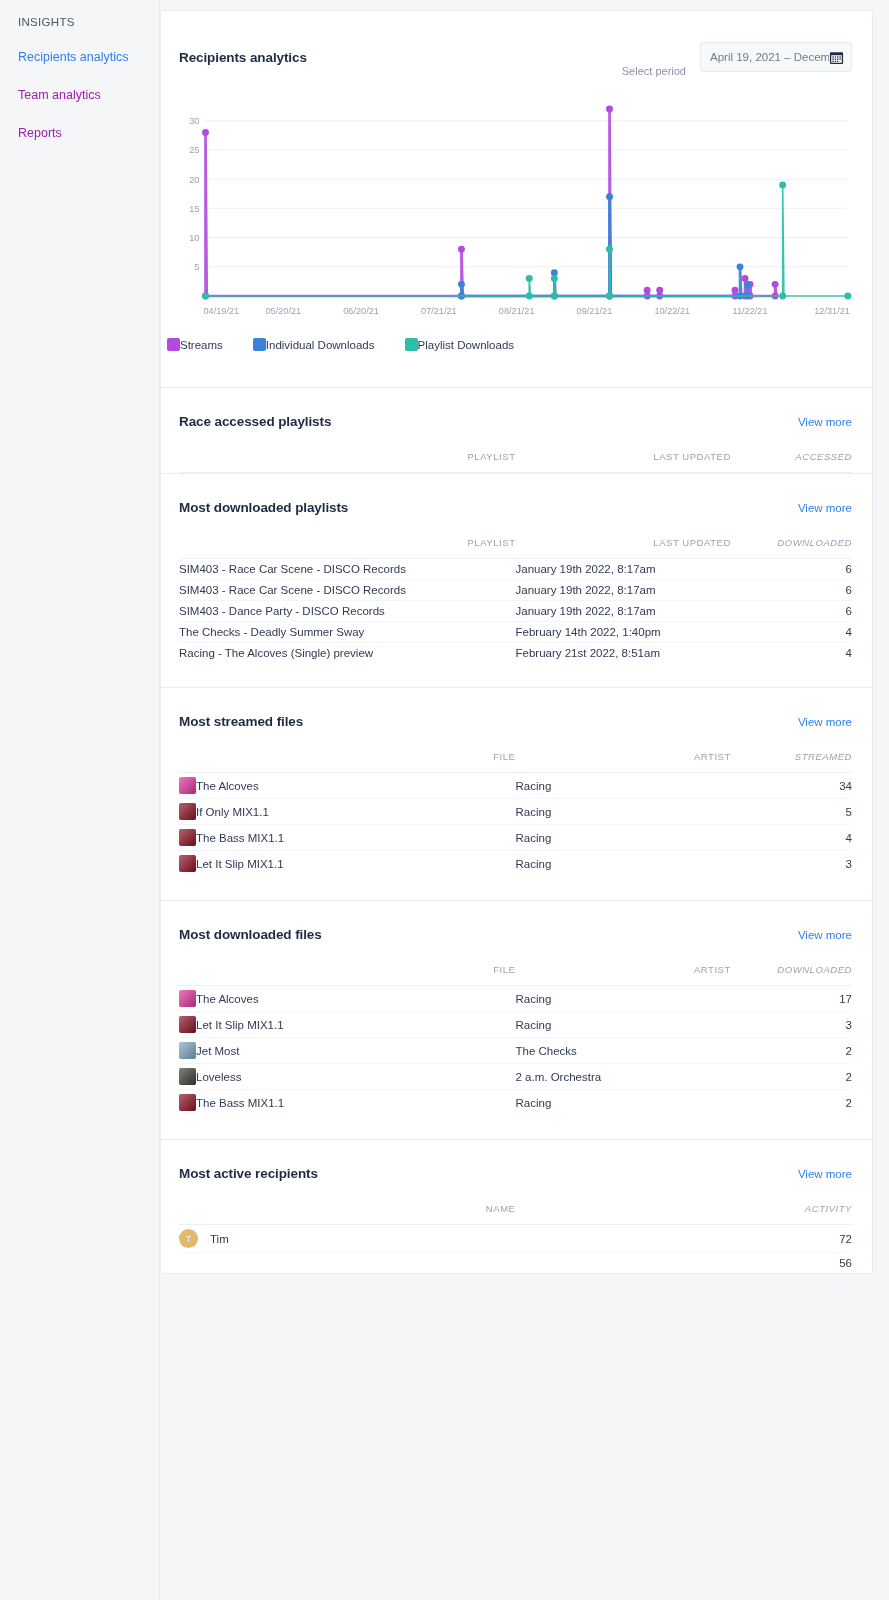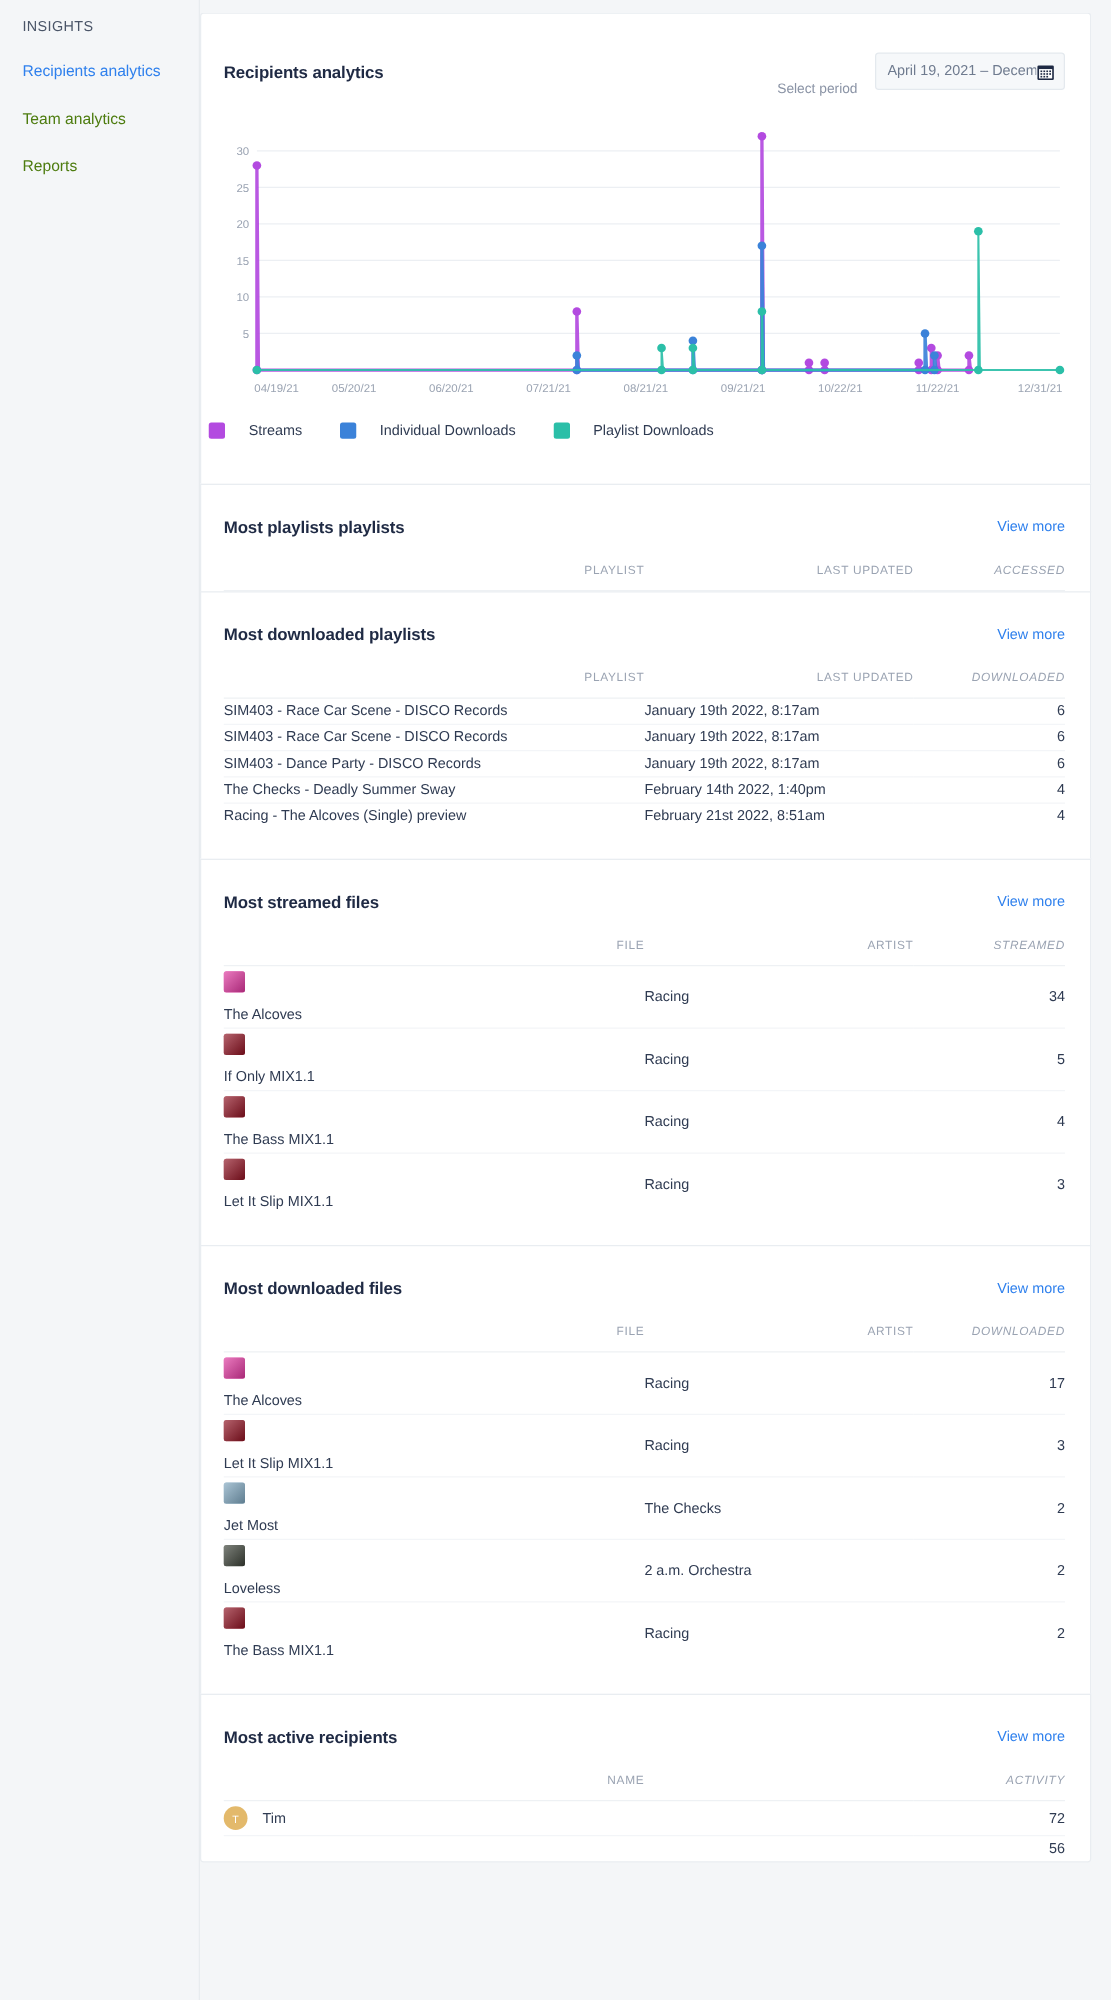--- a/index.html
+++ b/index.html
@@ -25,21 +25,21 @@
   }
   .sidebar-heading {
     font-size: 11.5px;
     letter-spacing: 0.3px;
     color: #4a5568;
     margin-bottom: 22px;
     font-weight: 400;
   }
   .nav-item {
     font-size: 12.5px;
-    color: #4d7c0f;
+    color: #a21caf;
     margin-bottom: 23px;
     cursor: pointer;
     line-height: 1.2;
   }
   .nav-item.active { color: #2f80ed; }
 
   
   .main { flex: 1; padding: 10px 16px 0 0; }
 
   .card {
@@ -94,21 +94,21 @@
 
   
   .chart-area { position: relative; padding: 22px 20px 0 18px; }
   .chart-svg { display: block; width: 100%; height: 225px; }
   .legend {
     display: flex;
     align-items: center;
     gap: 30px;
     padding: 14px 0 36px 6px;
   }
-  .legend-item { display: flex; align-items: flex-end; gap: 19px; }
+  .legend-item { display: flex; align-items: flex-end; gap: 0; }
   .legend-swatch { width: 13px; height: 13px; border-radius: 2px; }
   .legend-label { font-size: 11.5px; color: #2f3b52; }
 
   
   table.data { width: 100%; border-collapse: collapse; }
   .tbl-wrap { padding: 0 20px 0 18px; }
   table.data th {
     font-size: 9.5px;
     letter-spacing: 0.55px;
     color: #9aa3b2;
@@ -126,21 +126,21 @@
     vertical-align: middle;
   }
   table.data tr:last-child td { border-bottom: none; }
   th.num, td.num { text-align: right; }
   .col-a { width: 50%; }
   .col-b { width: 32%; }
   .col-c { width: 18%; font-style: italic; }
   .section-pad-bottom { height: 24px; }
 
   
-  .cell-file { display: flex; align-items: flex-start; gap: 12px; flex-direction: column; }
+  .cell-file { display: flex; align-items: center; gap: 0; }
   .thumb {
     width: 17px; height: 17px;
     border-radius: 2px;
     flex: 0 0 17px;
     background: #ccc;
     position: relative;
     overflow: hidden;
   }
   .thumb::after {
     content: "";
@@ -277,21 +277,21 @@
         </div>
         <div class="legend-item">
           <span class="legend-swatch" id="sw2" style="background: rgb(43, 191, 168);"></span>
           <span class="legend-label">Playlist Downloads</span>
         </div>
       </div>
     </section>
 
     <section class="card">
       <div class="card-head">
-        <div class="card-title">Most playlists playlists</div>
+        <div class="card-title">Race accessed playlists</div>
         <div class="view-more">View more</div>
       </div>
       <div class="tbl-wrap">
         <table class="data">
           <thead>
             <tr>
               <th class="col-a">PLAYLIST</th>
               <th class="col-b">LAST UPDATED</th>
               <th class="col-c num">ACCESSED</th>
             </tr>

